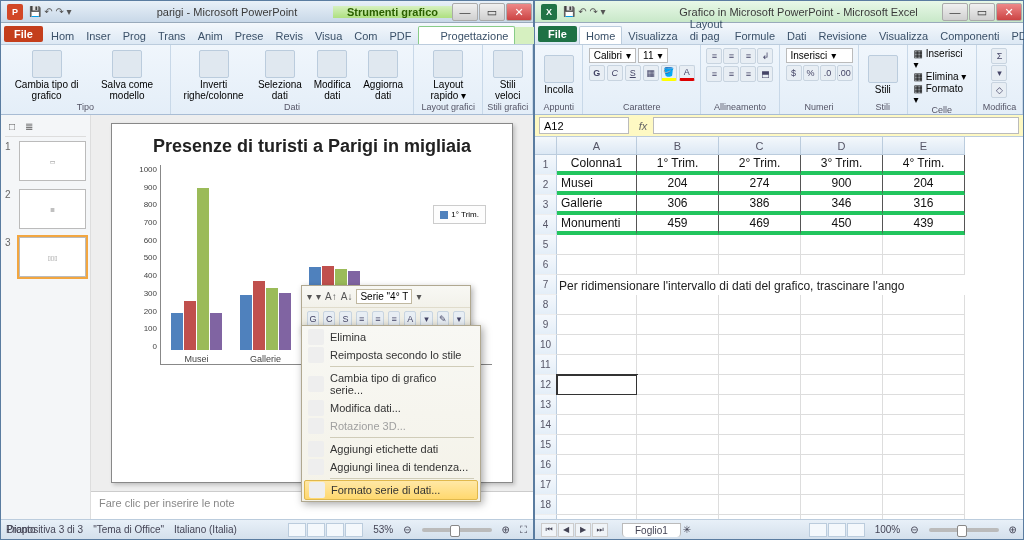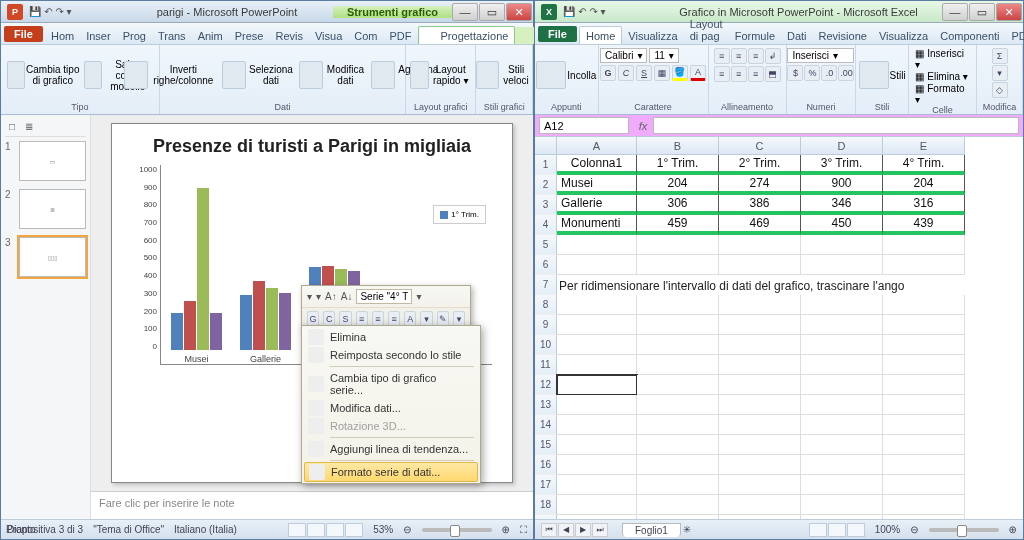--- a/index.html
+++ b/index.html
@@ -27,21 +27,21 @@
 .rtab.file.green { background: #1e7145; }
 .rtab.active { background: #fff; border: 1px solid #bcd; border-bottom: none; border-radius: 2px 2px 0 0; }
 .rtab.ctx { background: #d6f0c0; padding-left: 22px; }
 .rtab.ctx.active { background: #fff; border:1px solid #8c8; border-bottom:none;}
 .help-ico { margin-left: auto; padding: 0 6px; color: #4060a0; font-size: 12px; }
 
 .ribbon-body { height: 70px; background: linear-gradient(#f0f6fc,#e4eef8); border-bottom: 1px solid #a8bcd4; display: flex; font-size: 10px; overflow: hidden; }
 .rgroup { border-right: 1px solid #c8d8e8; padding: 3px 6px 0; display: flex; flex-direction: column; align-items: center; justify-content: space-between; min-width: 44px; }
 .rgroup .lbl { font-size: 9px; color: #556; padding-bottom: 2px; white-space: nowrap;}
 .rgroup .cols { display: flex; gap: 4px; flex: 1; align-items: center; }
-.rbtn { display: flex; flex-direction: row; align-items: center; gap: 1px; cursor: pointer; text-align: center; line-height: 1.1; min-width: 36px;}
+.rbtn { display: flex; flex-direction: column; align-items: center; gap: 1px; cursor: pointer; text-align: center; line-height: 1.1; min-width: 36px;}
 .rbtn .rico { width: 20px; height: 20px; background: #e0e8f0; border: 1px solid #bcd; border-radius: 2px; }
 .rbtn.big .rico { width: 30px; height: 28px; }
 .rsmall { font-size: 10px; }
 
 .stage { flex: 1; display: flex; background: #fff; overflow: hidden; position: relative; }
 .thumbs { width: 90px; background: #f4f6f8; border-right: 1px solid #ddd; padding: 6px 4px; }
 .thumbs-hdr { display:flex; gap:10px; font-size:10px; color:#555; padding: 0 4px 4px; border-bottom:1px solid #ddd; margin-bottom:4px;}
 .thumb { display: flex; gap: 4px; margin-bottom: 8px; }
 .thumb .n { font-size: 10px; color: #666; width: 10px; }
 .thumb .pv { flex: 1; height: 40px; background: #fff; border: 1px solid #bbb; font-size: 6px; padding: 2px; display:flex; align-items:center; justify-content:center; color:#888;}
@@ -74,21 +74,21 @@
 
 .notes { height: 28px; border-top: 1px solid #ccc; padding: 5px 8px; font-size: 11px; color: #888; background: #fff;}
 .statusbar { height: 20px; background: linear-gradient(#e8f0f8,#d4e0ec); border-top: 1px solid #bcd; display: flex; align-items: center; font-size: 10px; color: #445; gap: 10px; padding: 0 6px;}
 .statusbar .spacer { flex: 1; }
 .viewbtns { display: flex; gap: 1px; }
 .viewbtns span { width: 18px; height: 14px; background: #f4f8fc; border:1px solid #bcd;}
 .zoom-slider { width: 70px; height: 4px; background: #bbb; border-radius: 2px; position: relative;}
 .zoom-slider::after { content:""; position:absolute; left: 40%; top:-3px; width:8px; height:10px; background:#fff; border:1px solid #888; border-radius:2px;}
 
 
-.namebox-row { height: 22px; display: flex; border-bottom: 1px solid #bcd; background: #f0abfc;}
+.namebox-row { height: 22px; display: flex; border-bottom: 1px solid #bcd; background: #fef9c3;}
 .namebox { width: 90px; border: 1px solid #bbb; margin: 2px 4px; font-size: 11px; padding: 1px 4px; background: #fff;}
 .fx { width: 20px; text-align: center; font-style: italic; color: #666; font-size: 11px; align-self:center;}
 .formula { flex: 1; border: 1px solid #bbb; margin: 2px 4px 2px 0; background: #fff;}
 .sheet { flex: 1; overflow: auto; position: relative; font-size: 12px; color: #111; }
 .grid { display: grid; grid-template-columns: 22px 80px 82px 82px 82px 82px; grid-auto-rows: 18px; }
 .grid.body { grid-auto-rows: 20px; }
 .hdr-cell { background: linear-gradient(#f4f8fc,#dce8f4); border-right: 1px solid #bcd; border-bottom: 1px solid #bcd; text-align: center; font-size: 11px; color: #556; display:flex; align-items:center; justify-content:center;}
 .rh { background: linear-gradient(#f4f8fc,#e4eef8); border-right: 1px solid #bcd; border-bottom: 1px solid #eee; text-align: center; font-size: 10px; color: #556; display:flex; align-items:center; justify-content:center;}
 .cell { border-right: 1px solid #ddd; border-bottom: 1px solid #ddd; display: flex; align-items: center; padding: 0 4px; background: white;}
 .cell.table { border-right: 1px solid #555; border-bottom: 4px solid #22c55e; }
@@ -290,20 +290,21 @@
     </div>
 
     <div class="ctxmenu" id="ctxmenu">
         <div class="mi">Elimina</div>
         <div class="mi">Reimposta secondo lo stile</div>
         <hr>
         <div class="mi">Cambia tipo di grafico serie...</div>
         <div class="mi">Modifica dati...</div>
         <div class="mi dis">Rotazione 3D...</div>
         <hr>
+        <div class="mi">Aggiungi etichette dati</div>
         <div class="mi">Aggiungi linea di tendenza...</div>
         <hr>
         <div class="mi hi">Formato serie di dati...</div>
       </div>
   </div>
 
   <div class="statusbar">
     <span>Diapositiva 3 di 3</span>
     <span>"Tema di Office"</span>
     <span>Italiano (Italia)</span>

